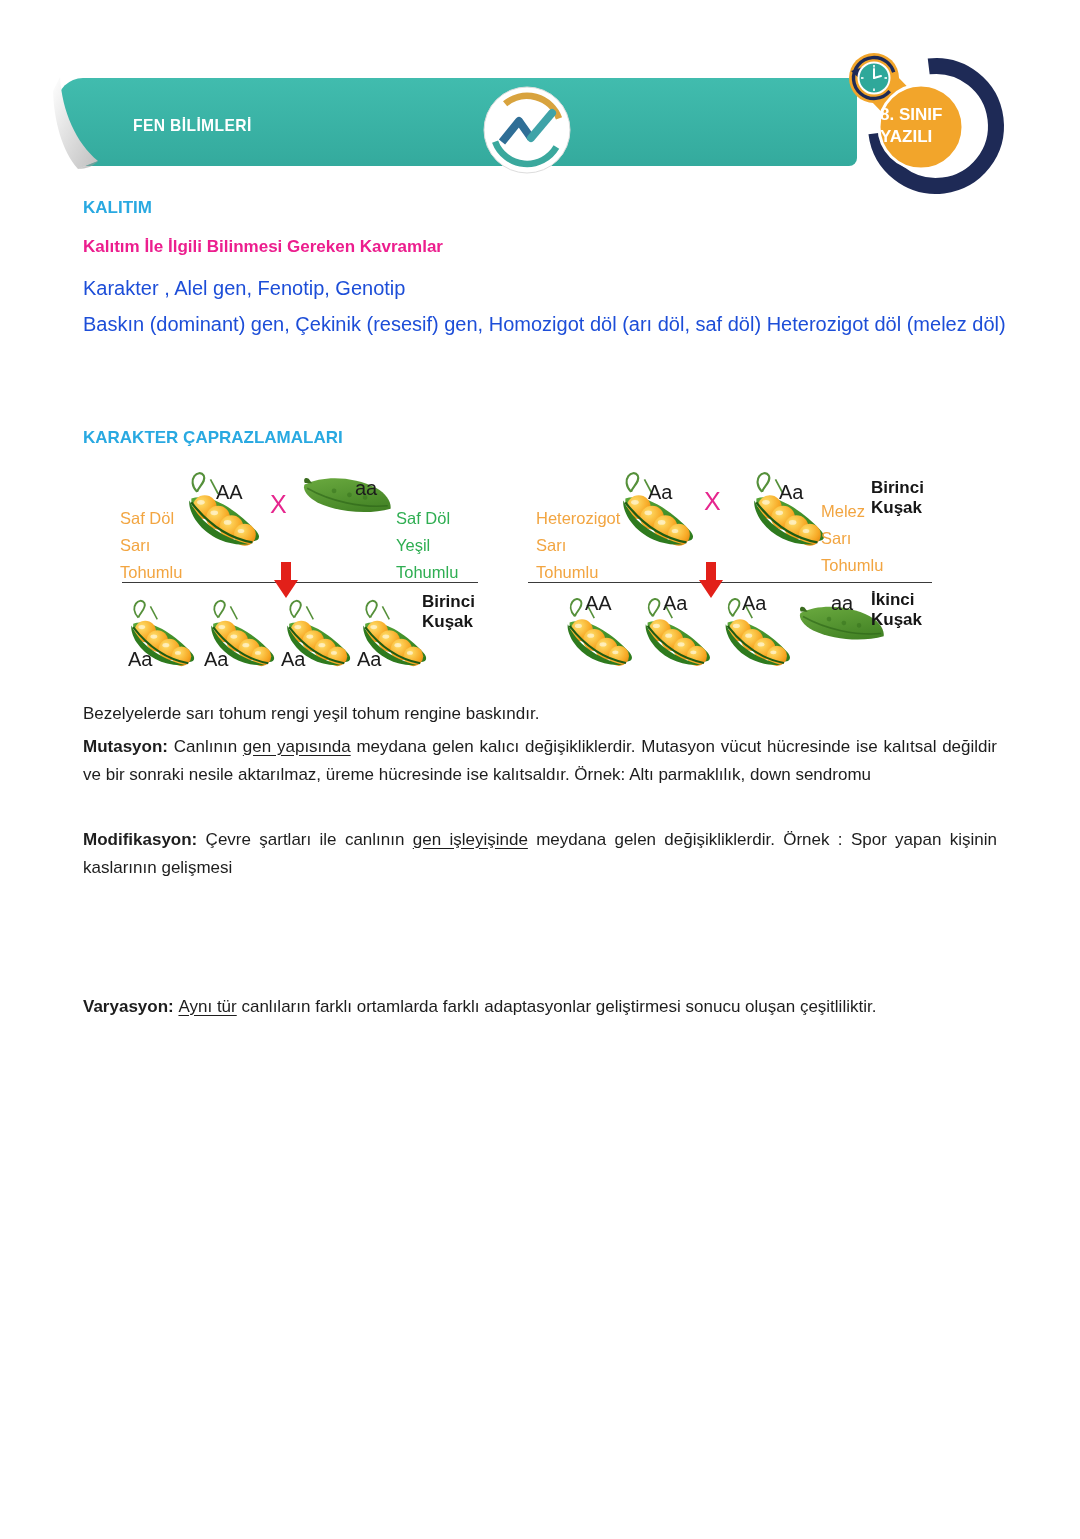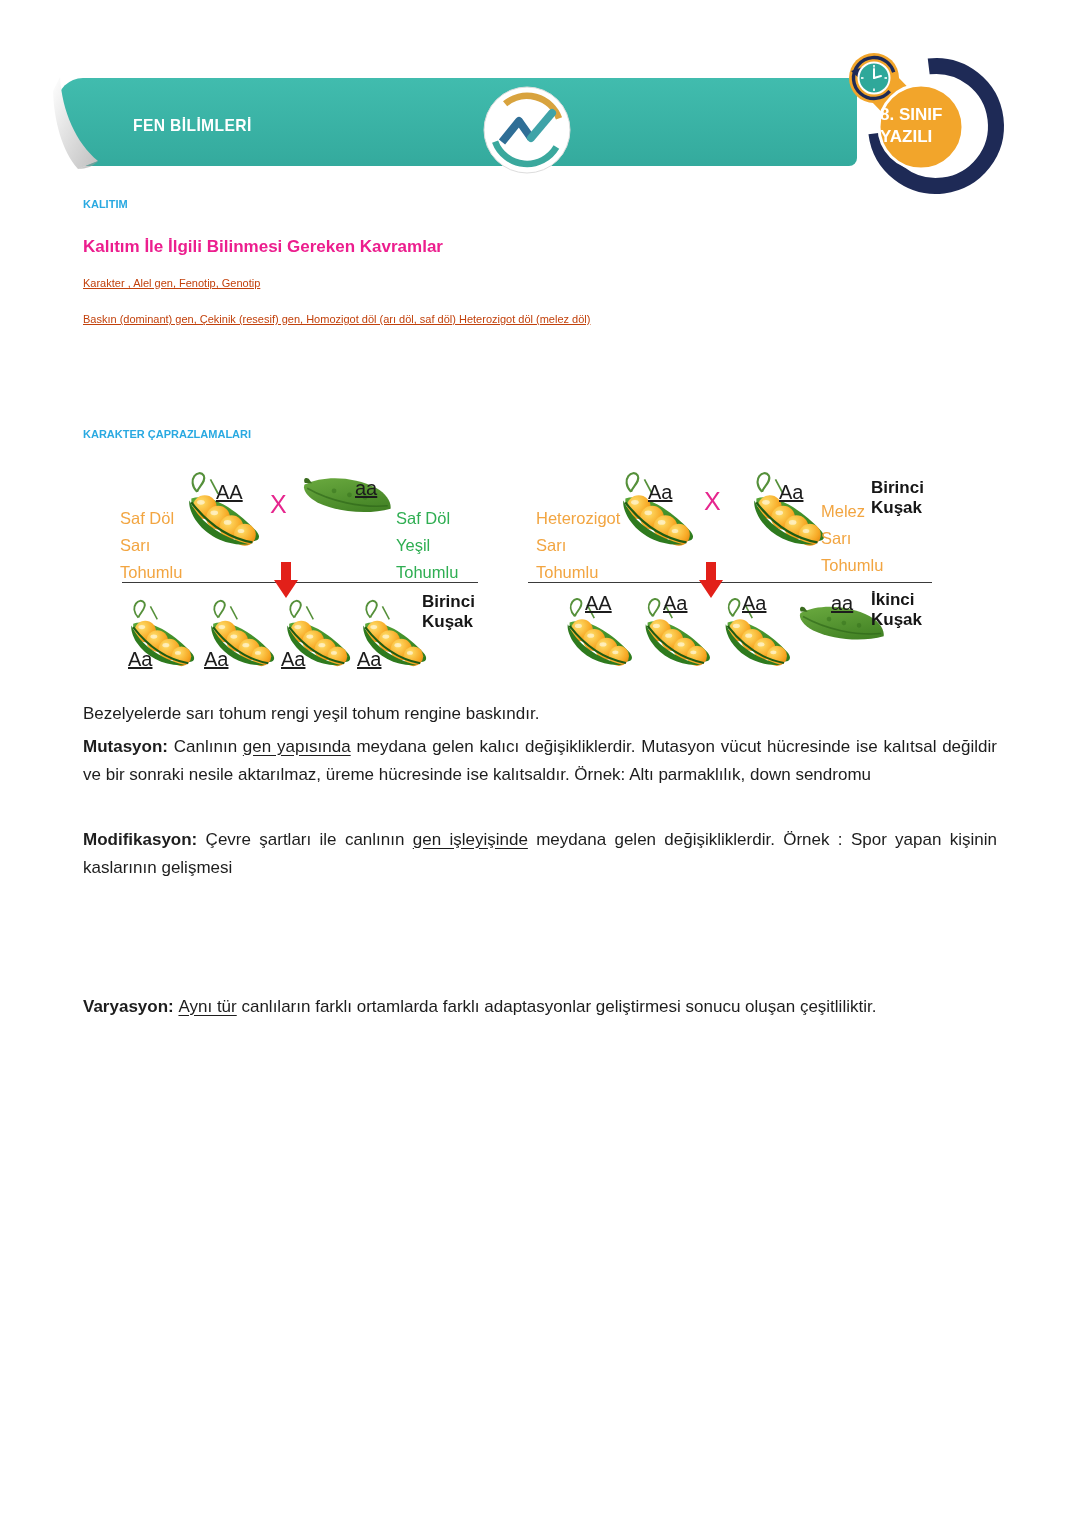--- a/index.html
+++ b/index.html
@@ -7,28 +7,28 @@
         font-family:"Liberation Sans", sans-serif;color:#1d1d1d;}
   .abs{position:absolute;}
   
   #banner{left:57px;top:78px;width:800px;height:88px;border-radius:26px 8px 8px 4px;
           background:linear-gradient(180deg,#41bcae 0%,#34aa9d 100%);}
   #subject{left:133px;top:116px;color:#ffffff;font-weight:700;font-size:17px;letter-spacing:.4px;
            transform:scaleX(.92);transform-origin:left center;}
   #badge-text{left:880px;top:104px;width:84px;text-align:left;color:#ffffff;font-weight:700;
               font-size:17px;line-height:22px;}
   
-  .h-cyan{color:#29a9e1;font-weight:700;font-size:11px;}
+  .h-cyan{color:#29a9e1;font-weight:700;font-size:17px;}
   .h-magenta{color:#ec1e8e;font-weight:700;font-size:17px;}
-  .body-line{font-size:11px;color:#c2410c;text-decoration:underline;}
+  .body-line{font-size:20px;color:#1d4ed8;}
   .para{left:83px;width:914px;font-size:17px;line-height:28px;text-align:justify;color:#1d1d1d;margin:0;}
   .b{font-weight:700;}
   .u{text-decoration:underline;text-underline-offset:3px;}
   
-  .geno{font-size:20px;color:#1c1c1c;text-decoration:underline;}
+  .geno{font-size:20px;color:#1c1c1c;}
   .plabel{font-size:16.5px;line-height:27px;white-space:pre-line;}
   .orange-t{color:#f2a541;}
   .green-t{color:#2fae52;}
   .genlab{font-weight:700;font-size:17px;line-height:20px;color:#161616;white-space:pre-line;}
   .xsym{color:#e6268e;font-size:25px;font-weight:400;}
   .divider{border-top:1.6px solid #3a3a3a;height:0;}
   
   #pagenum{left:0;top:1438px;width:1080px;text-align:center;font-size:18px;color:#222;}
   #footbar{left:0;top:1469px;width:1080px;height:11px;background:#1e2a56;}
   #corner-dot{left:24px;top:1495px;width:9px;height:9px;background:#cdebe7;}

